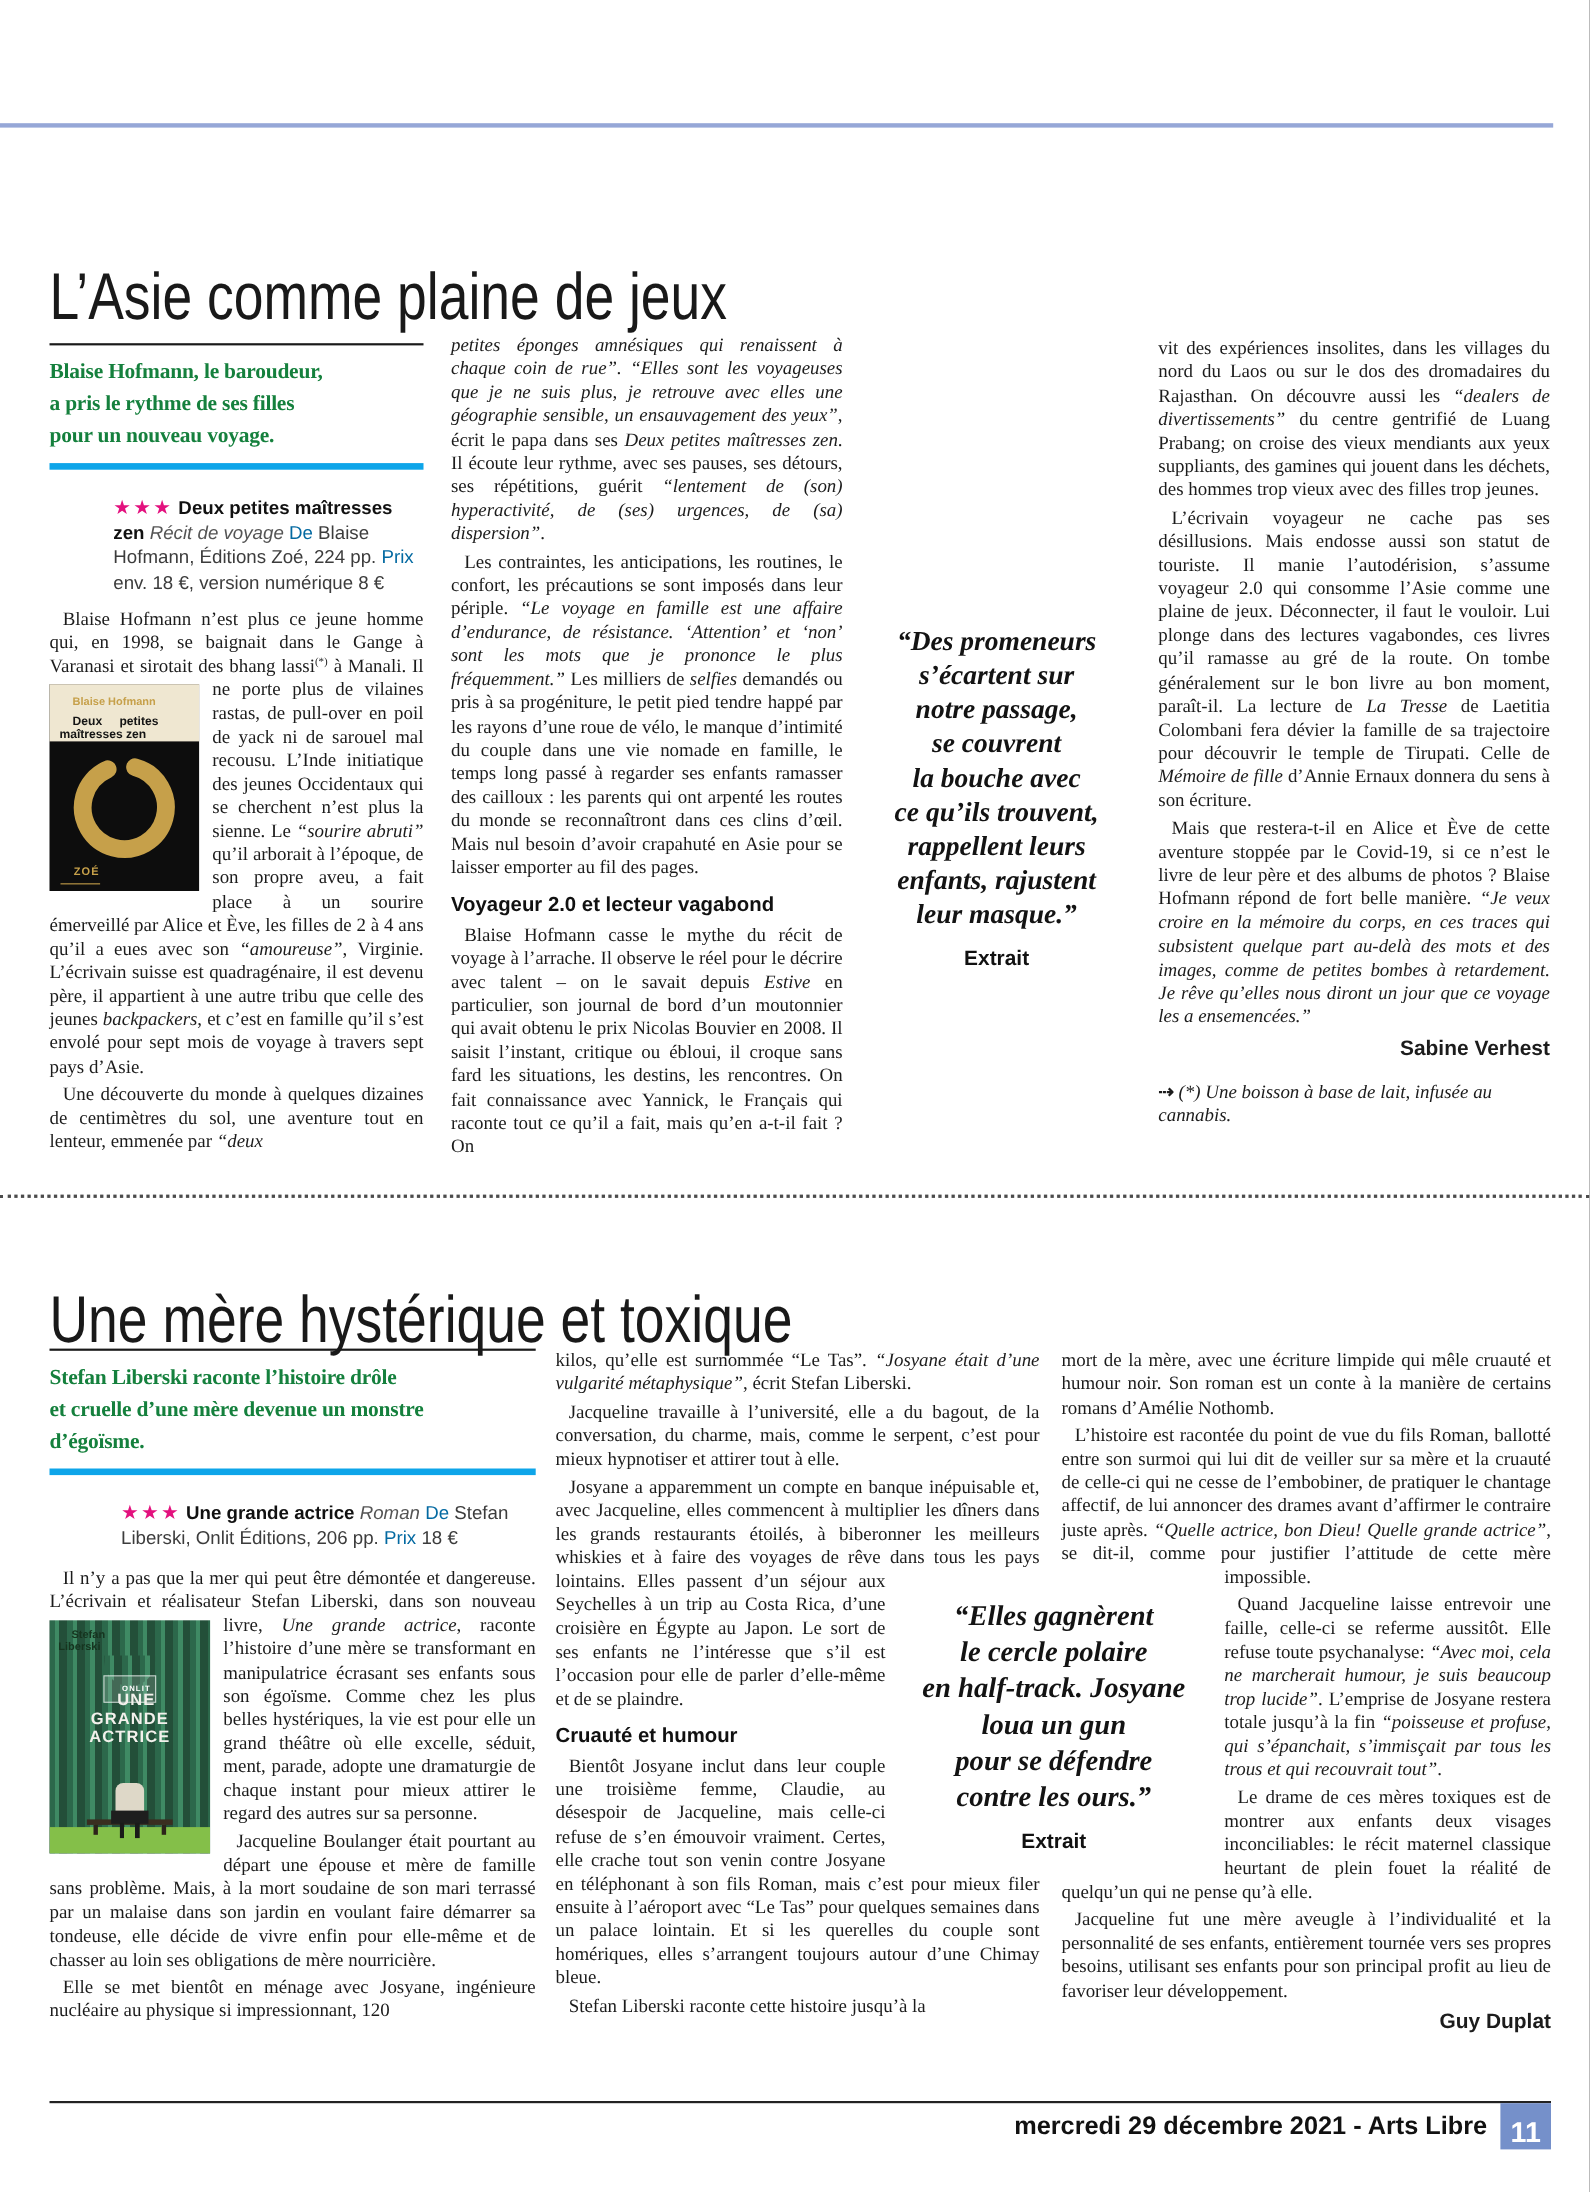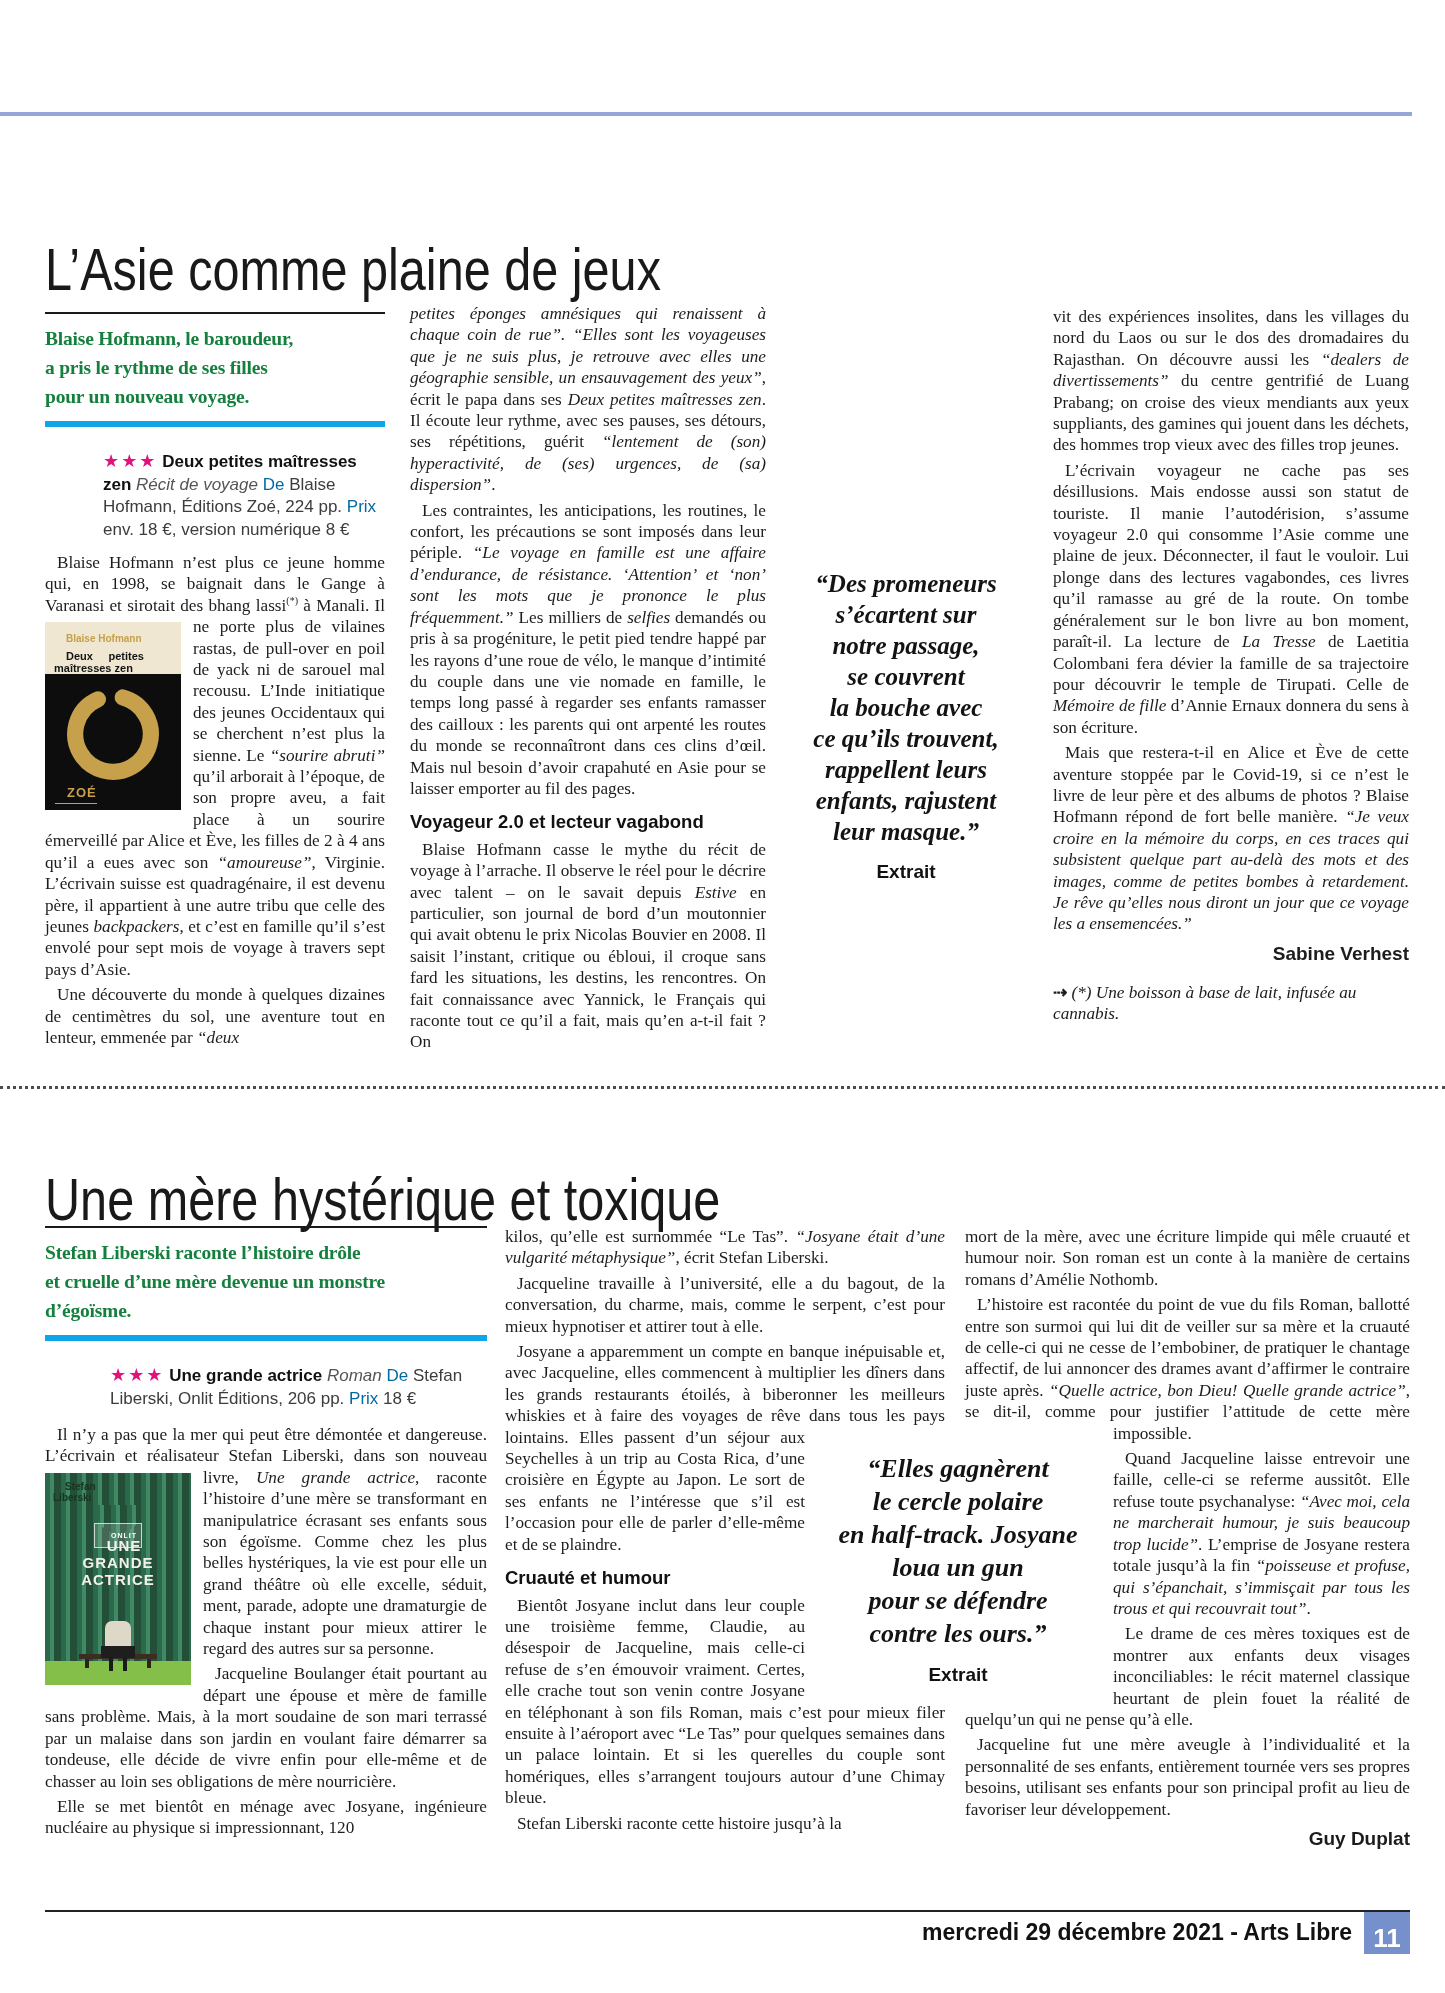--- a/index.html
+++ b/index.html
@@ -64,21 +64,21 @@
   
   .bcov{float:left;margin:6px 12px 6px 0;position:relative;display:block;}
   .bc1{width:136px;height:188px;background:#0d0d0d;}
   .bc1-top{display:block;height:52px;background:#efe7d1;padding:6px 9px;box-sizing:border-box;}
   .bc1-author{display:block;font-family:"Liberation Sans",sans-serif;font-size:10px;font-weight:bold;color:#c6a04a;}
   .bc1-title{display:block;font-family:"Liberation Sans",sans-serif;font-size:11px;font-weight:bold;
              color:#141414;line-height:12.5px;width:90px;}
   .bc1-bot{display:block;position:relative;height:136px;}
   .bc1-bot svg{position:absolute;left:14px;top:6px;width:108px;height:108px;}
   .bc1-pub{position:absolute;left:10px;bottom:6px;color:#c6a04a;font-family:"Liberation Sans",sans-serif;
-           font-weight:bold;font-size:13px;letter-spacing:1px;border-bottom:1px solid #c6a04a;}
+           font-weight:bold;font-size:10px;letter-spacing:1px;border-bottom:1px solid #c6a04a;}
 
   .bc2{width:146px;height:212px;overflow:hidden;
        background:repeating-linear-gradient(90deg,#2c684b 0 5px,#3f8a64 5px 9px,#234f39 9px 16px);}
   .bc2-floor{position:absolute;left:0;right:0;bottom:0;height:24px;background:#84bf49;}
   .bc2-bench{position:absolute;left:34px;bottom:26px;width:78px;height:5px;background:#3a2e20;}
   .bc2-bench::before,.bc2-bench::after{content:"";position:absolute;bottom:-9px;width:4px;height:9px;background:#2c231a;}
   .bc2-bench::before{left:6px;} .bc2-bench::after{right:6px;}
   .bc2-torso{position:absolute;left:60px;bottom:36px;width:26px;height:28px;background:#ded8c8;border-radius:7px 7px 2px 2px;}
   .bc2-skirt{position:absolute;left:56px;bottom:27px;width:34px;height:12px;background:#1e1e1e;}
   .bc2-legs{position:absolute;left:64px;bottom:14px;width:18px;height:14px;

